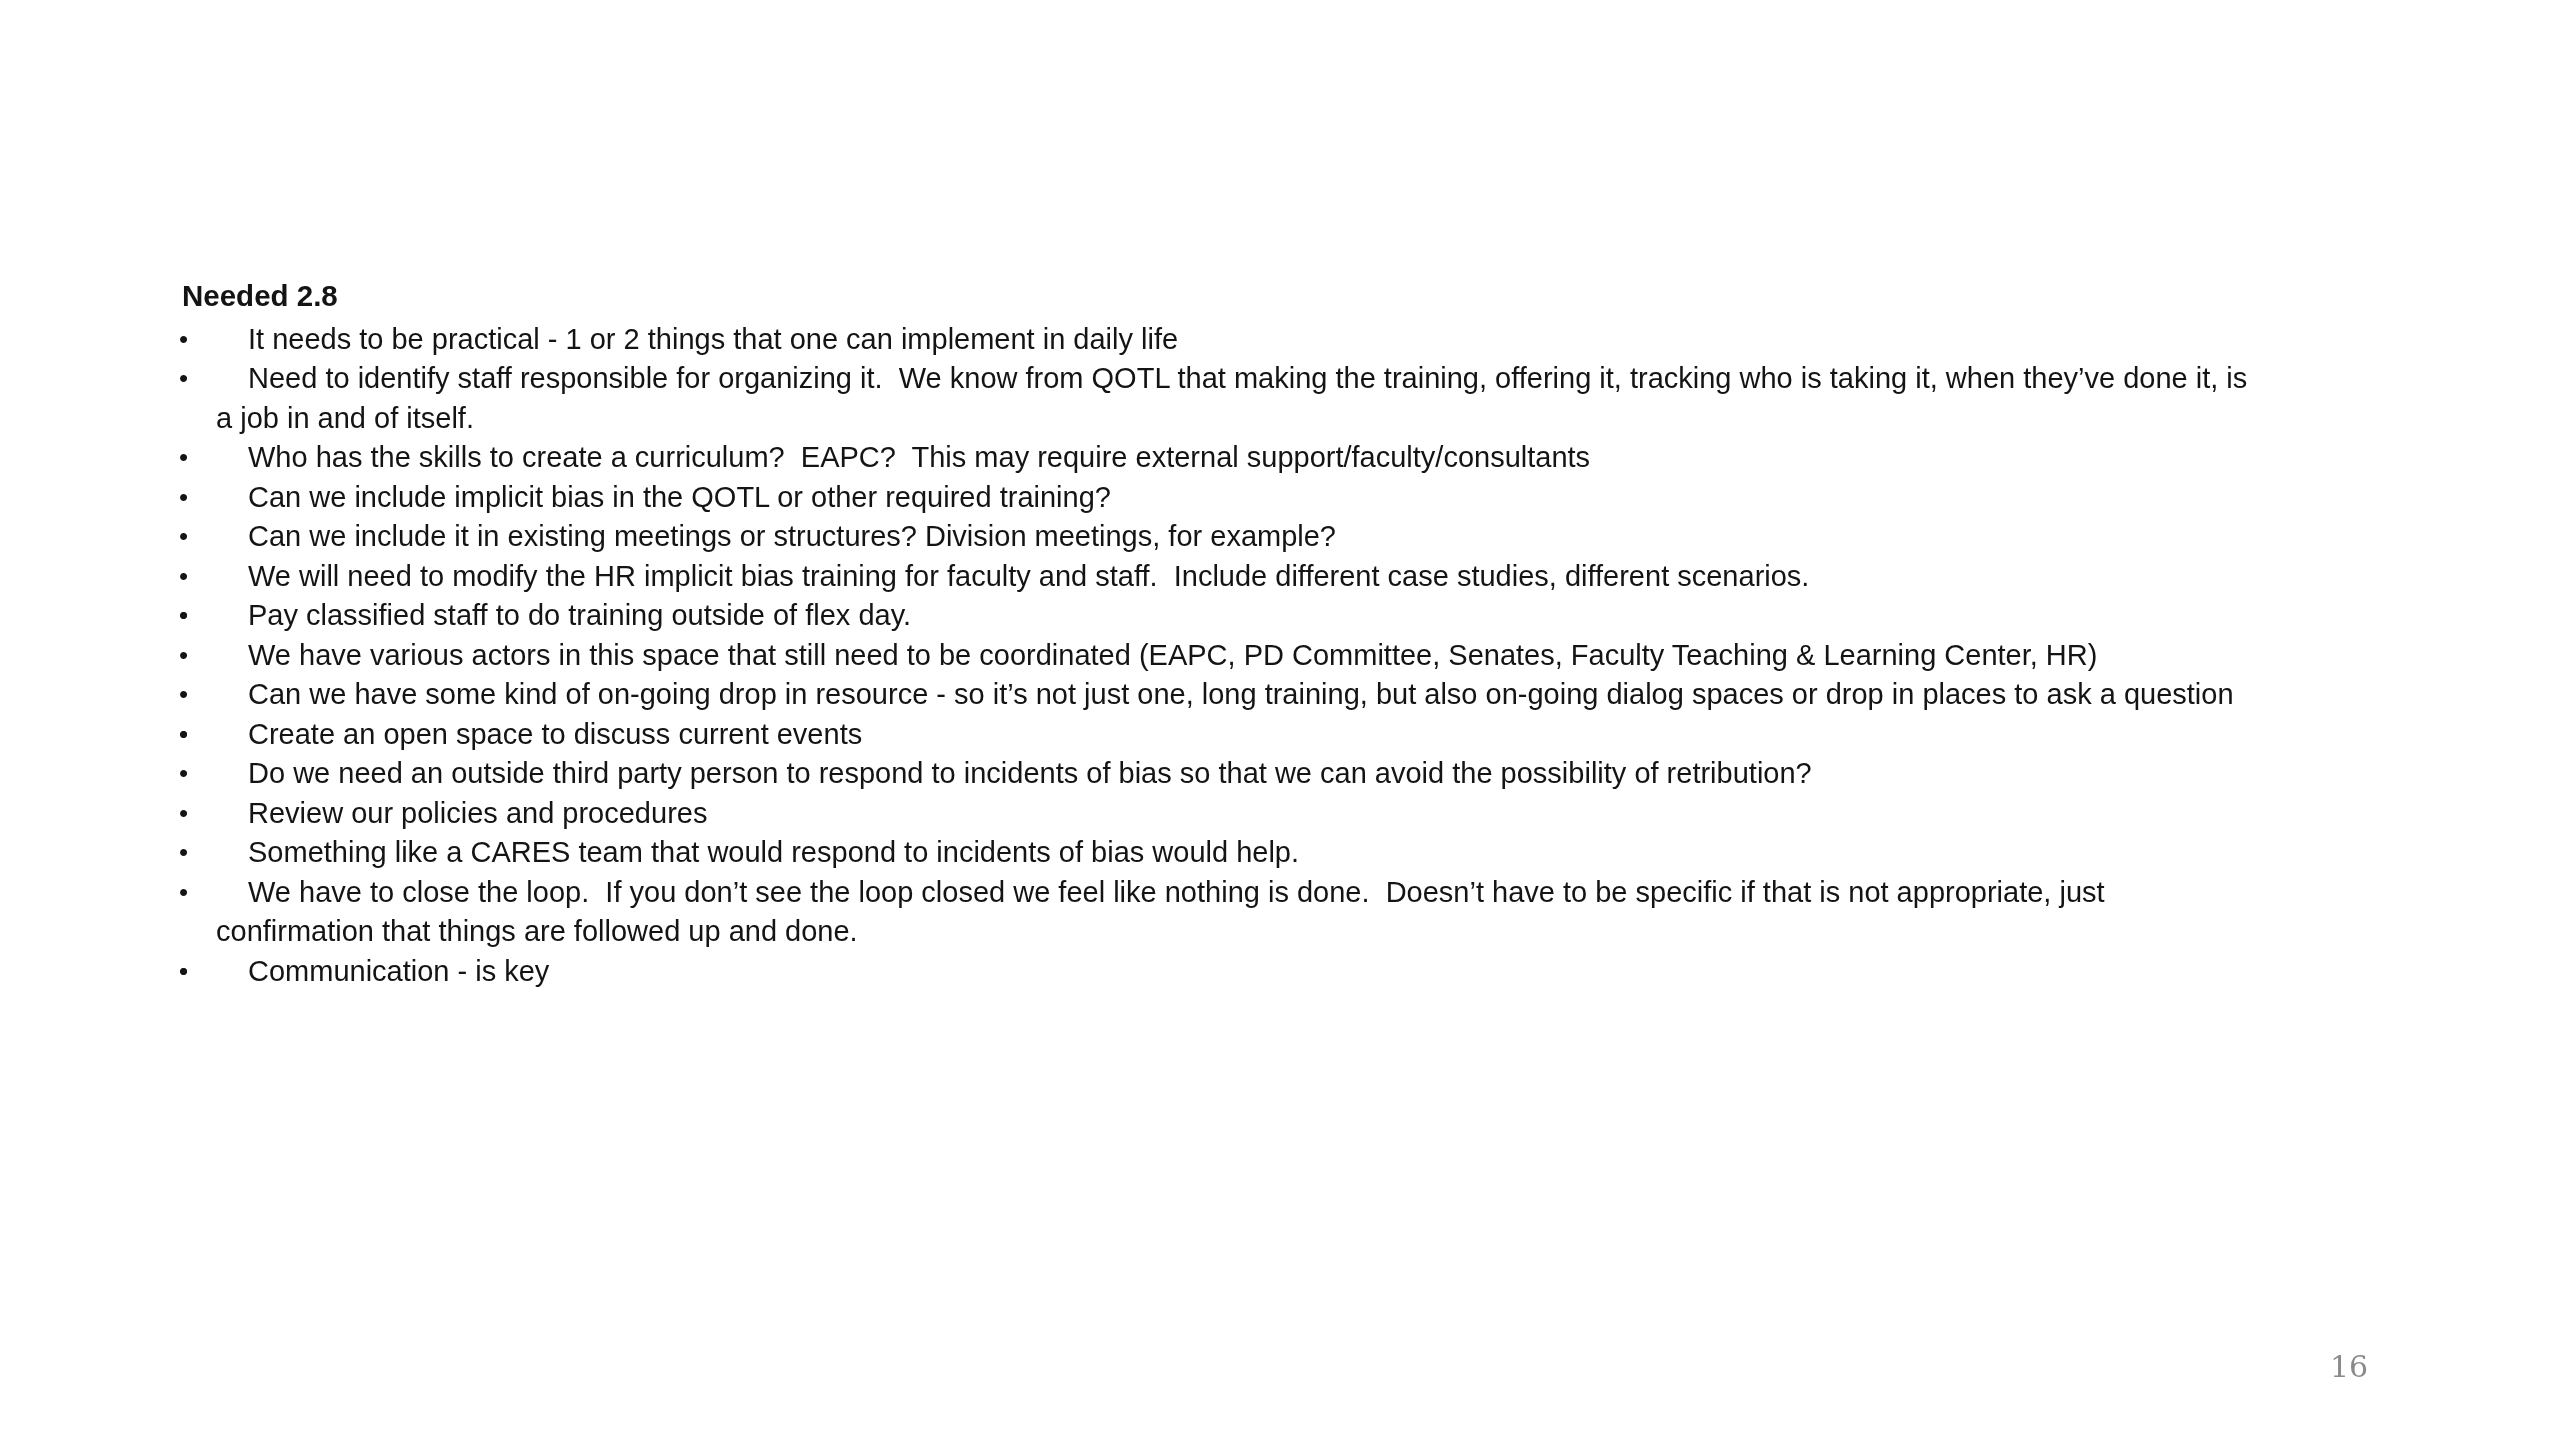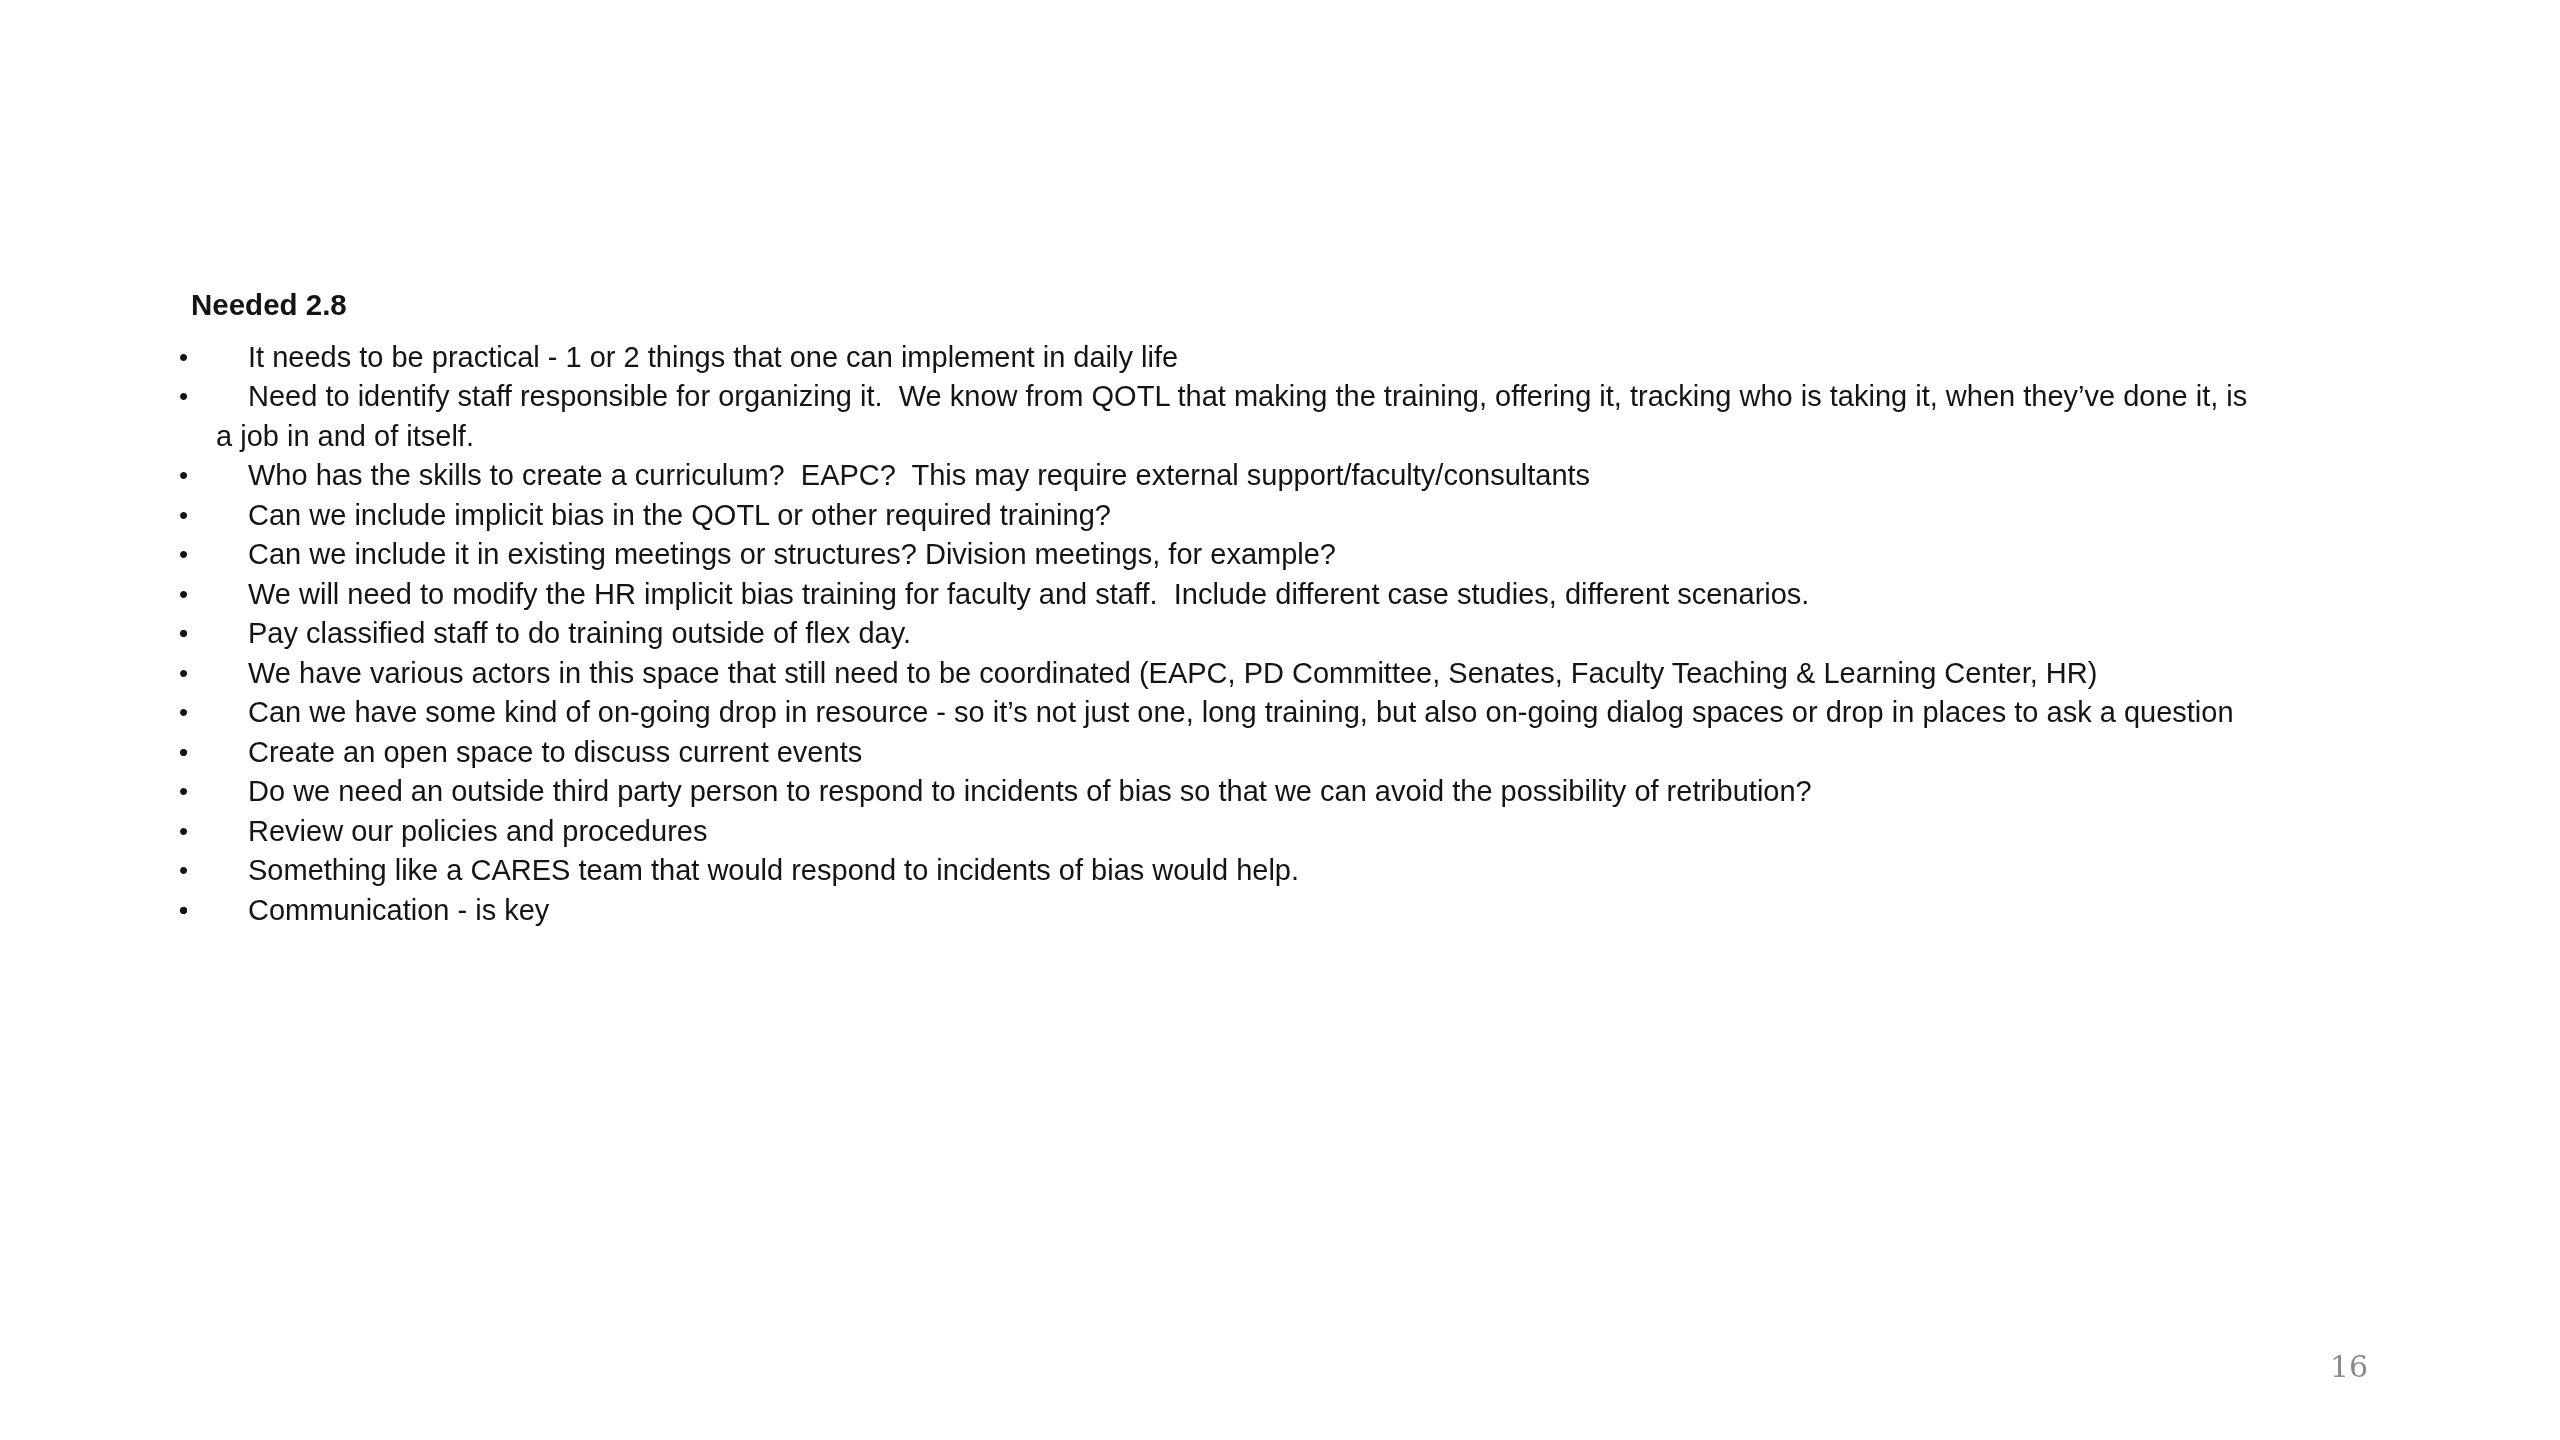--- a/index.html
+++ b/index.html
@@ -28,21 +28,21 @@
   .content {
     position: absolute;
     left: 178px;
     top: 272px;
     width: 2078px;
     color: var(--text);
     font-size: 29px;
     line-height: 39.5px;
   }
   .title {
-    margin: 13px;
+    margin: 4px;
     padding: 0;
     font-size: 29.5px;
     font-weight: bold;
     line-height: 39.5px;
     color: var(--text);
   }
   ul.bullets {
     margin: 0;
     padding: 0;
     list-style: none;
@@ -86,19 +86,19 @@
         <li class="bullet-item"><span class="marker">•</span><span class="btext">We will need to modify the HR implicit bias training for faculty and staff.  Include different case studies, different scenarios.</span></li>
         <li class="bullet-item"><span class="marker">•</span></li>
         <li class="bullet-item"><span class="marker">•</span><span class="btext">Pay classified staff to do training outside of flex day.</span></li>
         <li class="bullet-item"><span class="marker">•</span><span class="btext">We have various actors in this space that still need to be coordinated (EAPC, PD Committee, Senates, Faculty Teaching &amp; Learning Center, HR)</span></li>
         <li class="bullet-item"><span class="marker">•</span><span class="btext">Can we have some kind of on-going drop in resource - so it’s not just one, long training, but also on-going dialog spaces or drop in places to ask a question</span></li>
         <li class="bullet-item"><span class="marker">•</span></li>
         <li class="bullet-item"><span class="marker">•</span><span class="btext">Create an open space to discuss current events</span></li>
         <li class="bullet-item"><span class="marker">•</span><span class="btext">Do we need an outside third party person to respond to incidents of bias so that we can avoid the possibility of retribution?</span></li>
         <li class="bullet-item"><span class="marker">•</span><span class="btext">Review our policies and procedures</span></li>
         <li class="bullet-item"><span class="marker">•</span><span class="btext">Something like a CARES team that would respond to incidents of bias would help.</span></li>
-        <li class="bullet-item"><span class="marker">•</span></li>
+        <li class="bullet-item"><span class="marker">•</span><span class="btext">We have to close the loop.  If you don’t see the loop closed we feel like nothing is done.  Doesn’t have to be specific if that is not appropriate, just confirmation that things are followed up and done.</span></li>
         <li class="bullet-item"><span class="marker">•</span></li>
         <li class="bullet-item"><span class="marker">•</span><span class="btext">Communication - is key</span></li>
       </ul>
   </div>
   <div class="page-number">16</div>
 </div>
 
 </body></html>

